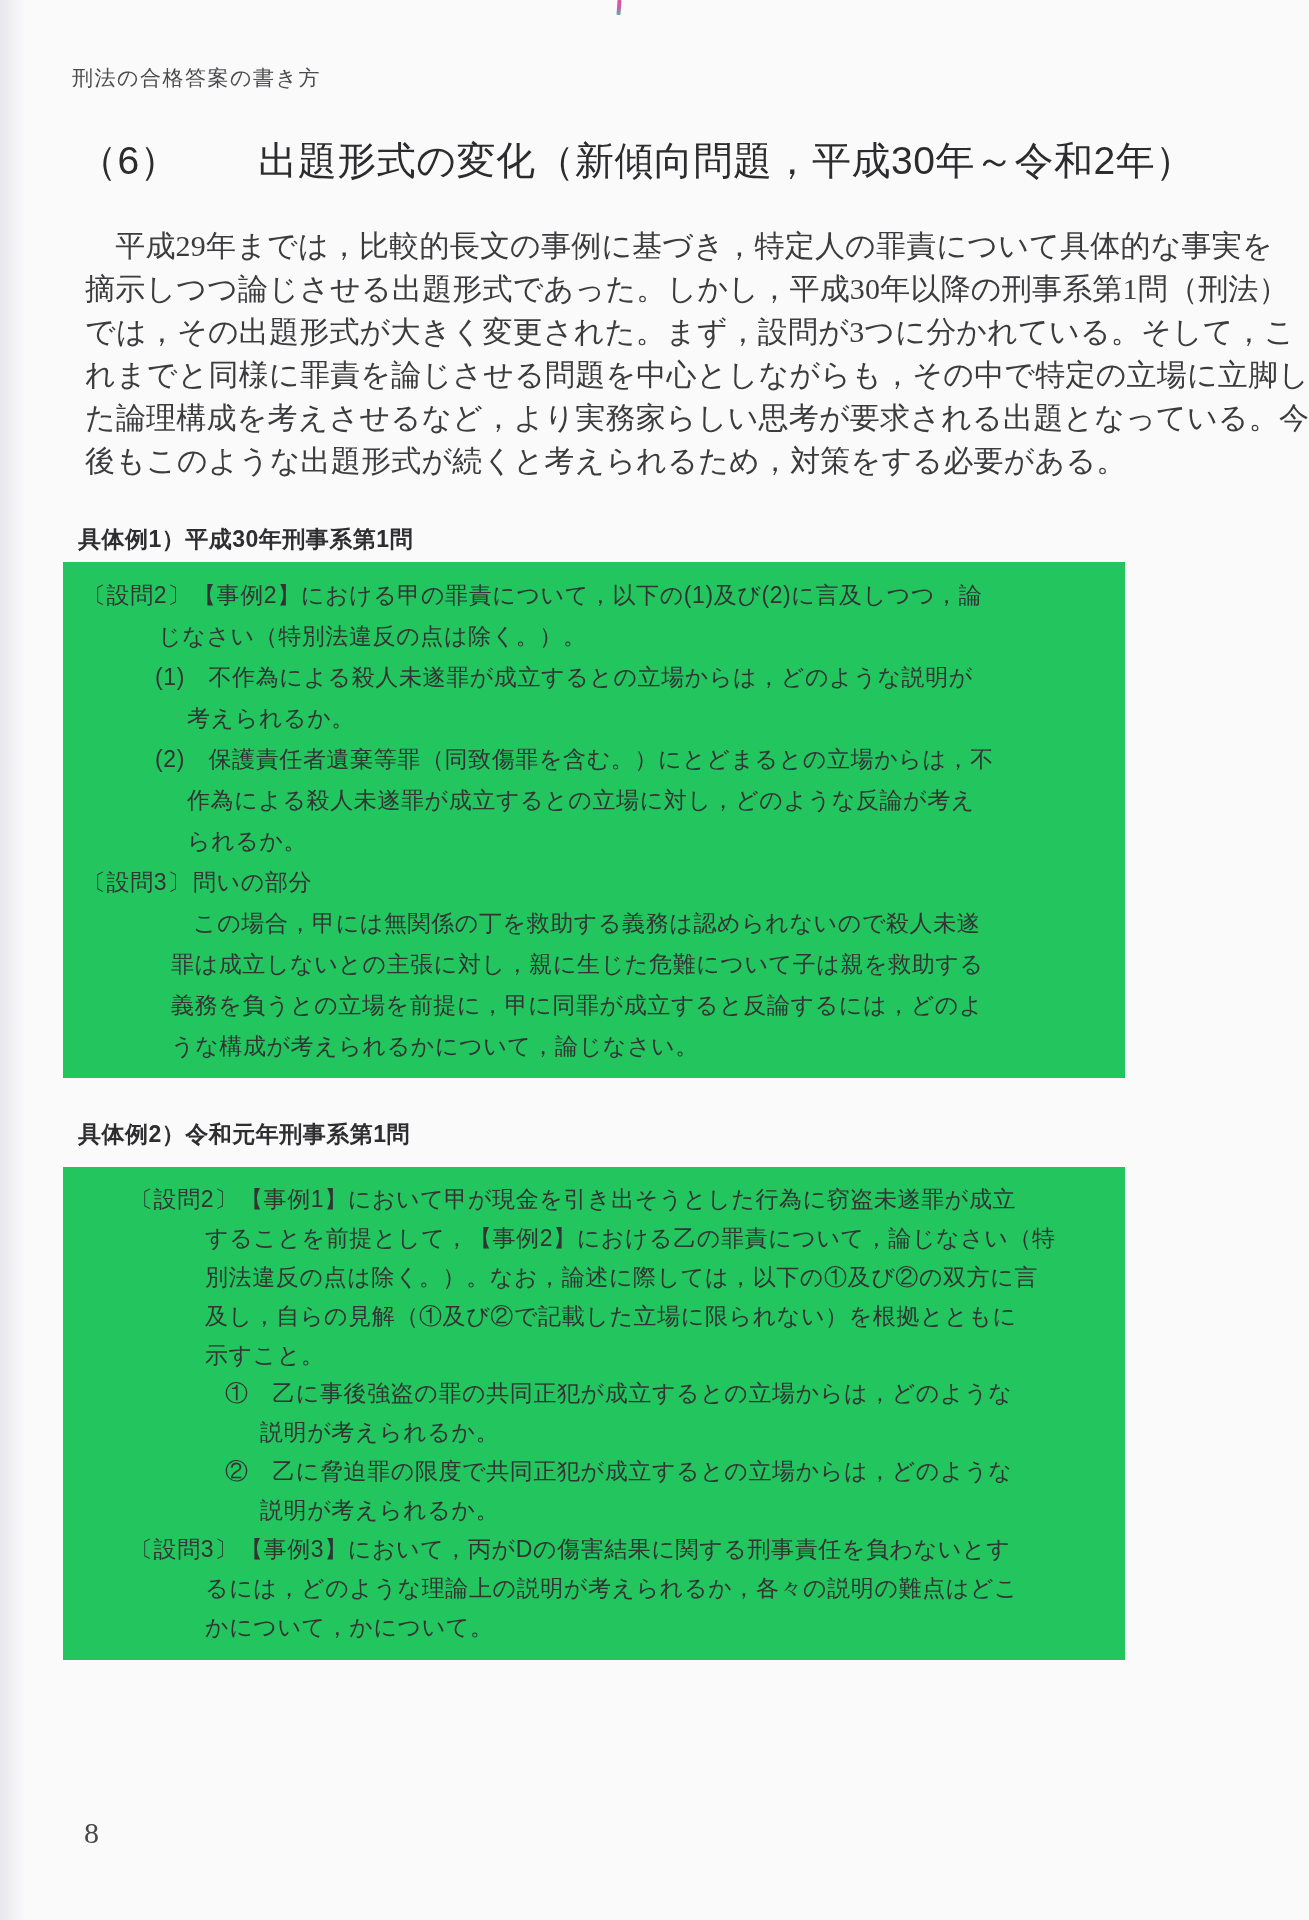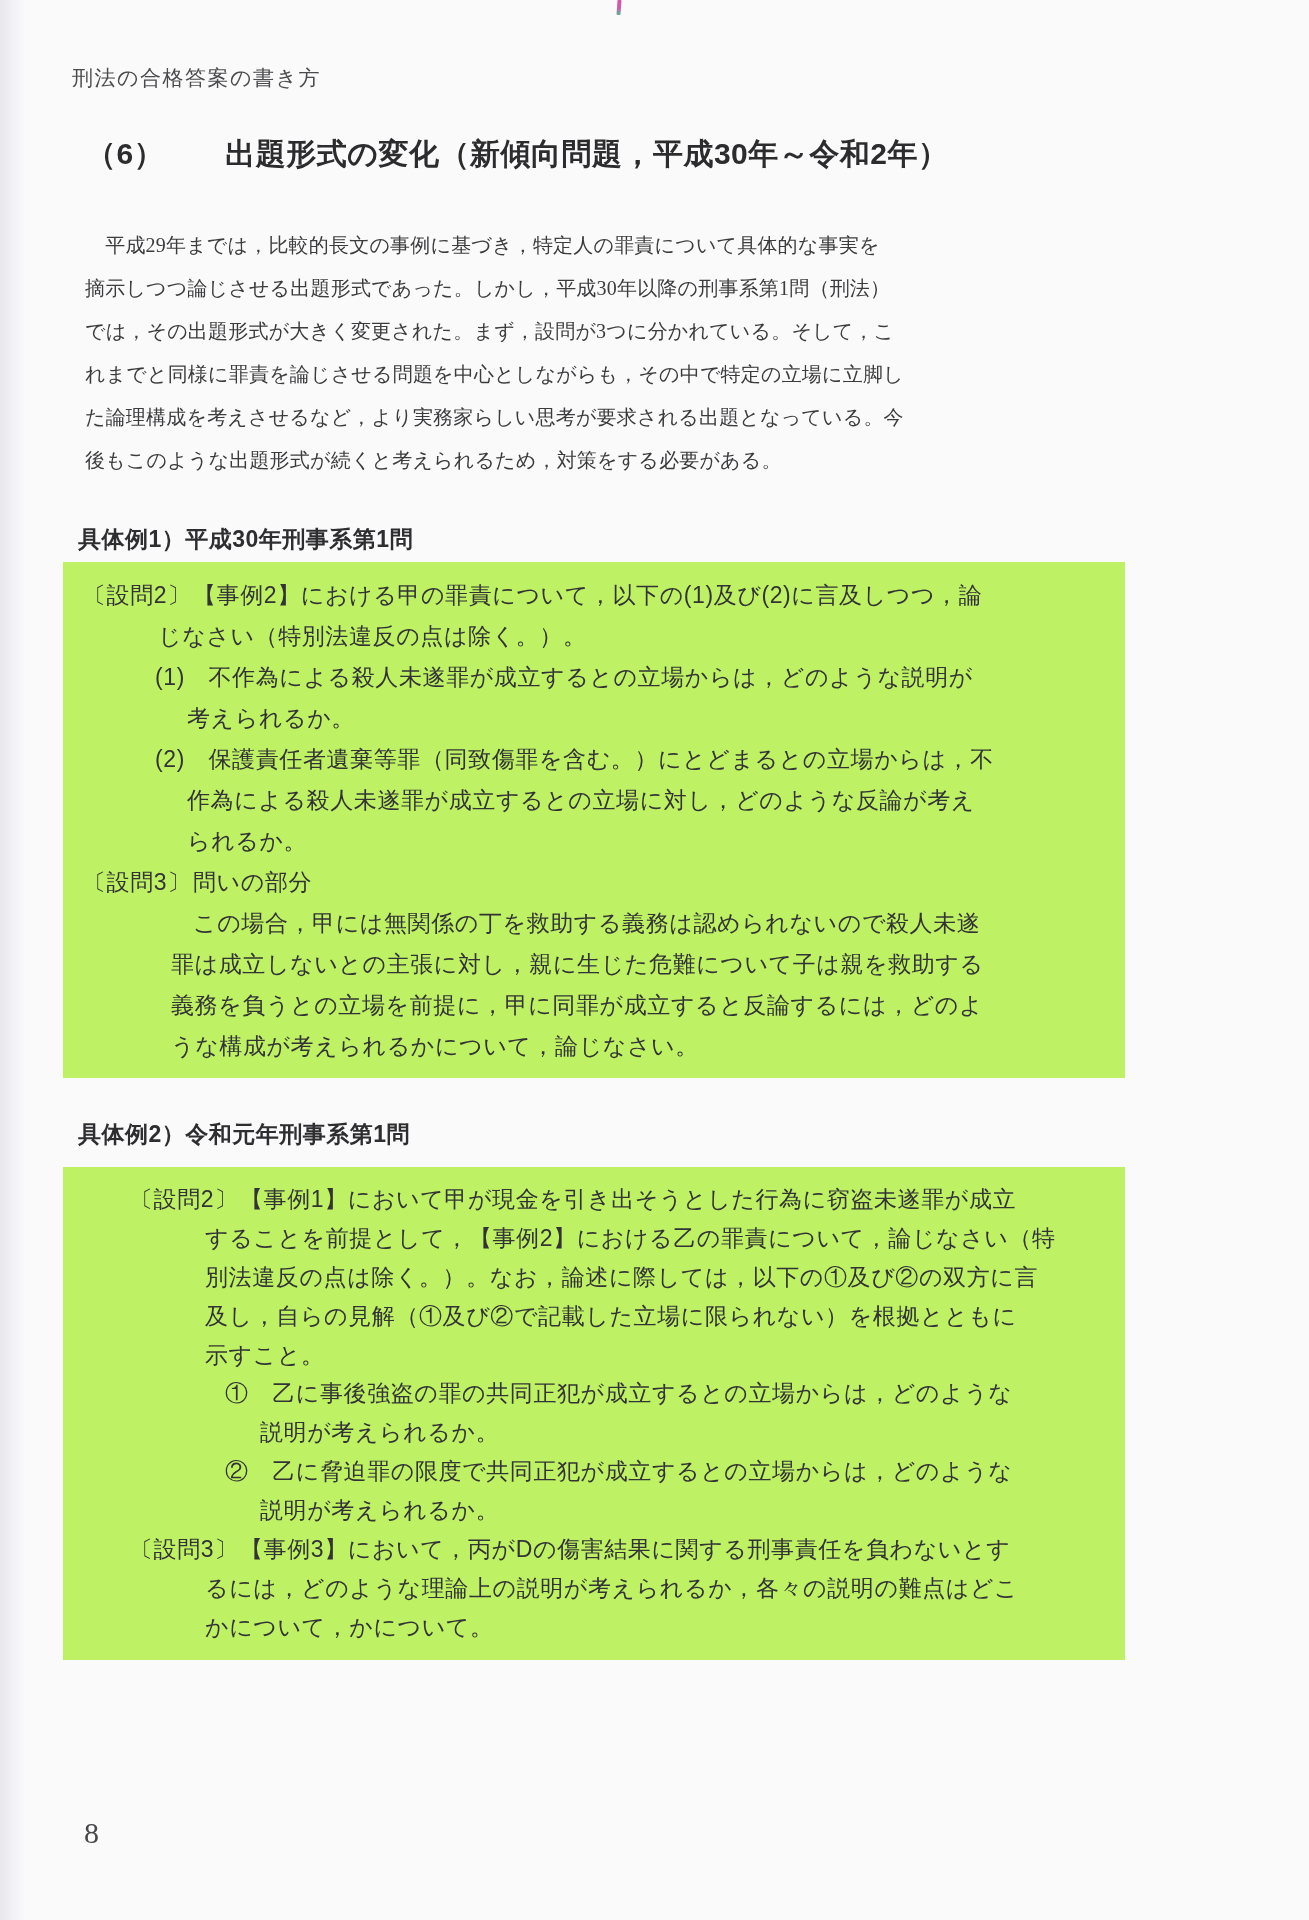--- a/index.html
+++ b/index.html
@@ -23,40 +23,40 @@
     position: absolute; left: 617px; top: 0; width: 4px; height: 15px;
     background: linear-gradient(to bottom, #d553a2 0%, #c95fae 55%, #57b89a 100%);
     transform: rotate(4deg);
     border-radius: 1px;
   }
   .running-header {
     position: absolute; left: 72px; top: 64px;
     font-size: 21px; letter-spacing: 1.5px; color: #4b4b4d;
   }
   .section-title {
-    position: absolute; left: 86px; top: 134px; margin: 0;
-    font-size: 30px; font-weight: bold; color: #2c2c2e;
+    position: absolute; left: 78px; top: 134px; margin: 0;
+    font-size: 39px; font-weight: normal; color: #2c2c2e;
     letter-spacing: 0.5px; white-space: nowrap;
   }
   .intro {
     position: absolute; left: 85px; top: 224px; width: 945px;
     font-family: "Liberation Serif", serif;
-    font-size: 20px; color: #3c3c3e;
+    font-size: 30px; color: #3c3c3e;
   }
   .intro-line { height: 43px; line-height: 43px; white-space: nowrap; letter-spacing: 0.2px; }
   .example-heading {
     position: absolute; left: 78px;
     font-size: 23px; font-weight: bold; color: #2e2e30;
     letter-spacing: 0.5px; white-space: nowrap;
   }
   .example-heading.eh1 { top: 524px; }
   .example-heading.eh2 { top: 1119px; }
   .qbox {
     position: absolute; left: 63px; width: 1062px;
-    background: #bef264;
+    background: #22c55e;
     padding: 13px 0 13px 20px;
     box-sizing: border-box;
     font-size: 23px; color: #333335;
     letter-spacing: 0.6px;
   }
   .qbox1 { top: 562px; height: 516px; }
   .qbox2 { top: 1167px; height: 493px; }
   .qbox1 .bline { line-height: 41px; height: 41px; }
   .qbox2 .bline { line-height: 38.9px; height: 38.9px; margin-left: 47px; }
   .bline { white-space: nowrap; }

